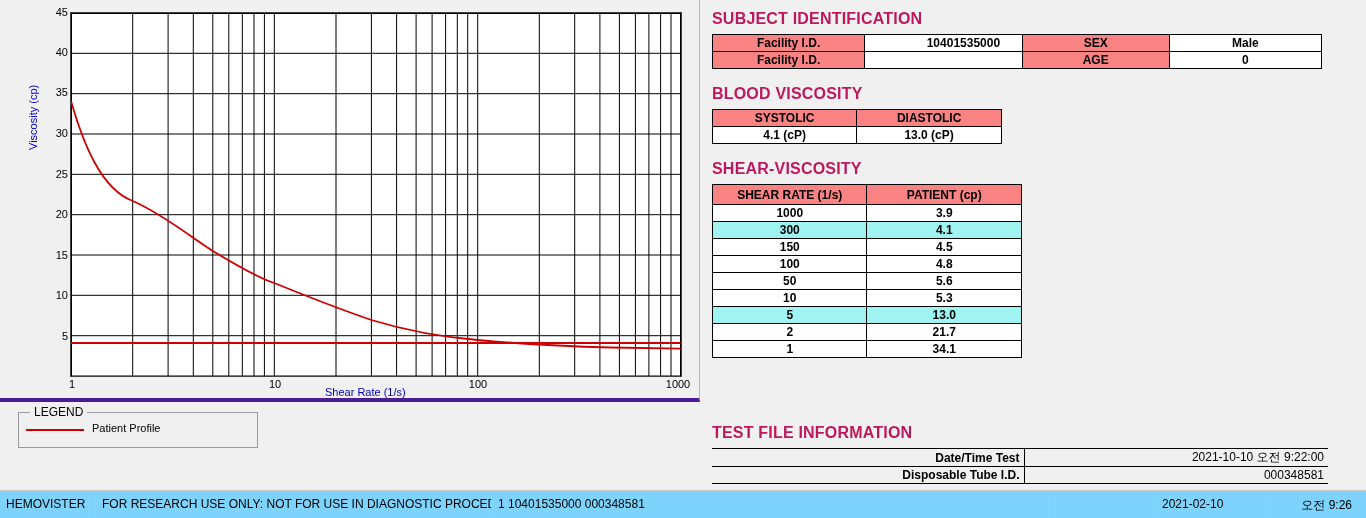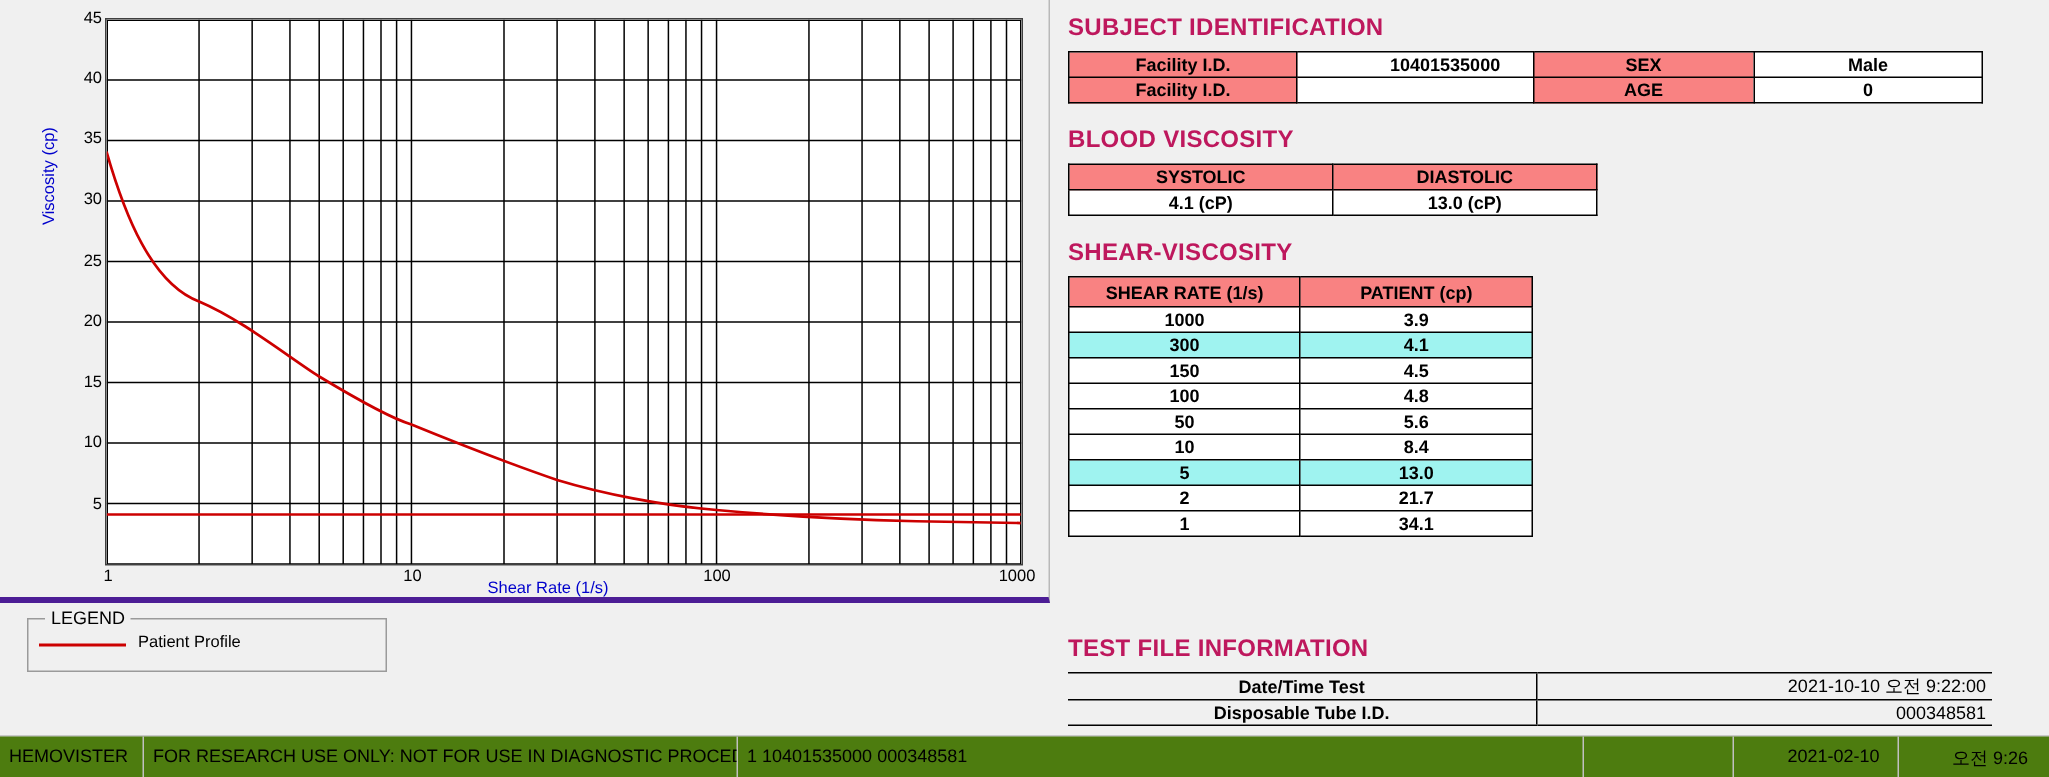--- a/index.html
+++ b/index.html
@@ -135,57 +135,57 @@
   td.hdr { background: #f98282; font-weight: bold; }
   td.val { background: #ffffff; font-weight: bold; }
   td.hl  { background: #9ff3f0; font-weight: bold; }
 
   #subject-table { width: 610px; margin-bottom: 2px; }
   #subject-table td.k { width: 150px; }
   #subject-table td.v1 { width: 155px; padding-left: 44px; }
   #subject-table td.k2 { width: 145px; }
   #subject-table td.v2 { width: 150px; }
 
-  #viscosity-table { width: 353px; }
+  #viscosity-table { width: 290px; }
   #viscosity-table td { width: 155px; }
 
   #shear-table { width: 310px; }
   #shear-table td { width: 155px; }
   #shear-table td.hdr { height: 20px; }
 
   #testfile-table { width: 616px; font-size: 12px; }
   #testfile-table td { border: none; border-bottom: 1px solid #000; border-top: 1px solid #000; height: 17px; }
-  #testfile-table td.lbl { text-align: center; width: 312px; font-weight: bold; }
+  #testfile-table td.lbl { text-align: right; width: 312px; font-weight: bold; }
   #testfile-table td.rv  { text-align: right; width: 304px; font-weight: normal; border-left: 1px solid #000; }
 
   .testfile-wrap { position: absolute; left: 712px; top: 420px; }
 
   
   .statusbar {
     position: absolute;
     left: 0; bottom: 0;
     width: 1366px; height: 28px;
-    background: #4d7c0f;
+    background: #7dd3fc;
     border-top: 1px solid #c8c8c8;
     display: flex;
     align-items: stretch;
     font-size: 12px;
   }
   .sb-cell {
     border-right: 1px solid #c0c0c0;
     padding: 6px 6px 0 6px;
     color: #000;
     white-space: nowrap;
     overflow: hidden;
   }
   .sb-1 { width: 96px; }
   .sb-2 { width: 396px; }
   .sb-3 { width: 564px; }
   .sb-4 { width: 100px; }
-  .sb-5 { width: 110px; text-align: right; padding-right: 12px; }
+  .sb-5 { width: 110px; padding-right: 12px; }
   .sb-6 { width: 100px; text-align: right; padding-right: 14px; border-right: none; }
 </style>
 </head>
 <body>
 
 <div id="app">
 
   <div class="chart-panel">
 
     <div class="ytick-wrap">
@@ -329,21 +329,21 @@
       <tr>
         <td class="val">100</td>
         <td class="val">4.8</td>
       </tr>
       <tr>
         <td class="val">50</td>
         <td class="val">5.6</td>
       </tr>
       <tr>
         <td class="val">10</td>
-        <td class="val">8.4</td>
+        <td class="val">5.3</td>
       </tr>
       <tr>
         <td class="hl">5</td>
         <td class="hl">13.0</td>
       </tr>
       <tr>
         <td class="val">2</td>
         <td class="val">21.7</td>
       </tr>
       <tr>

